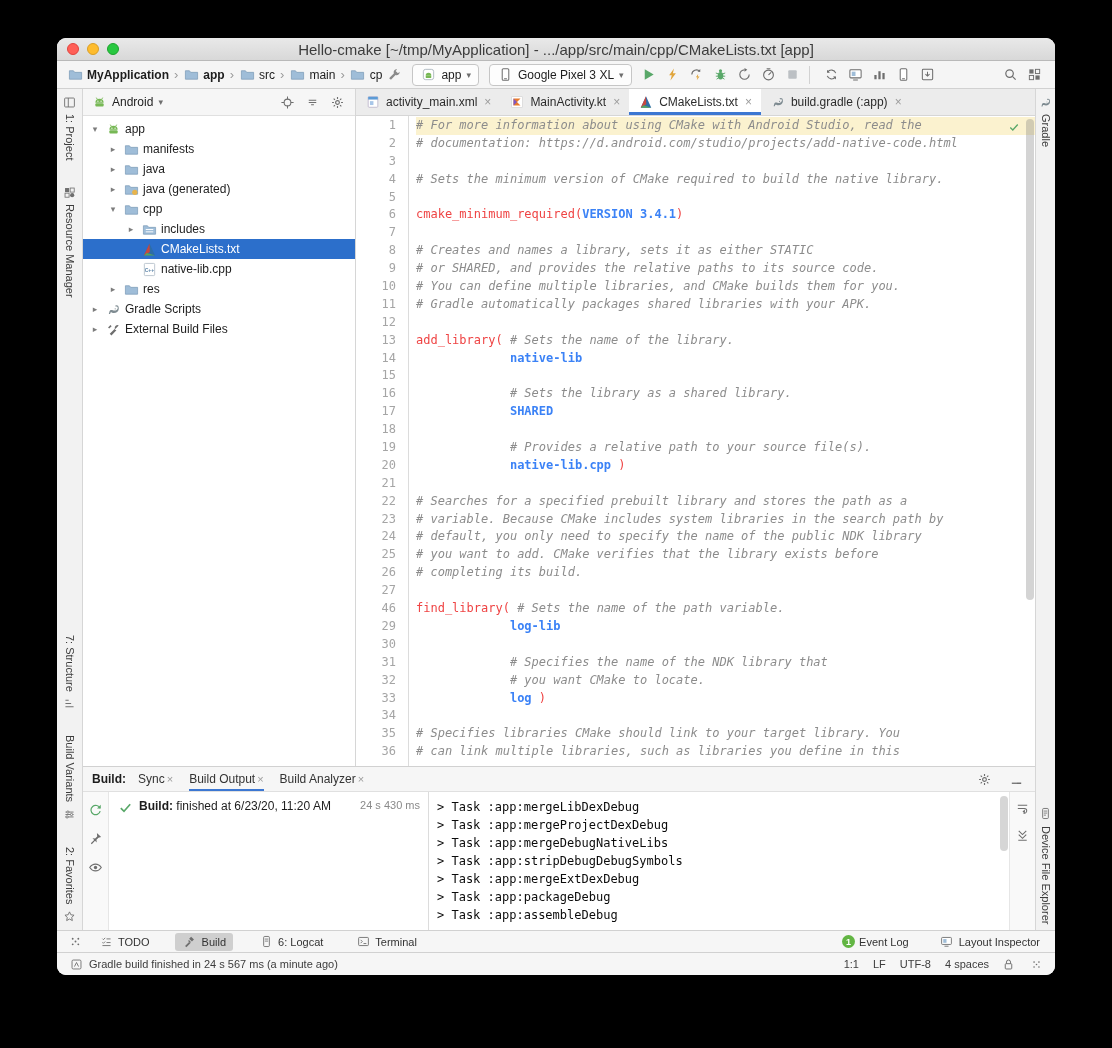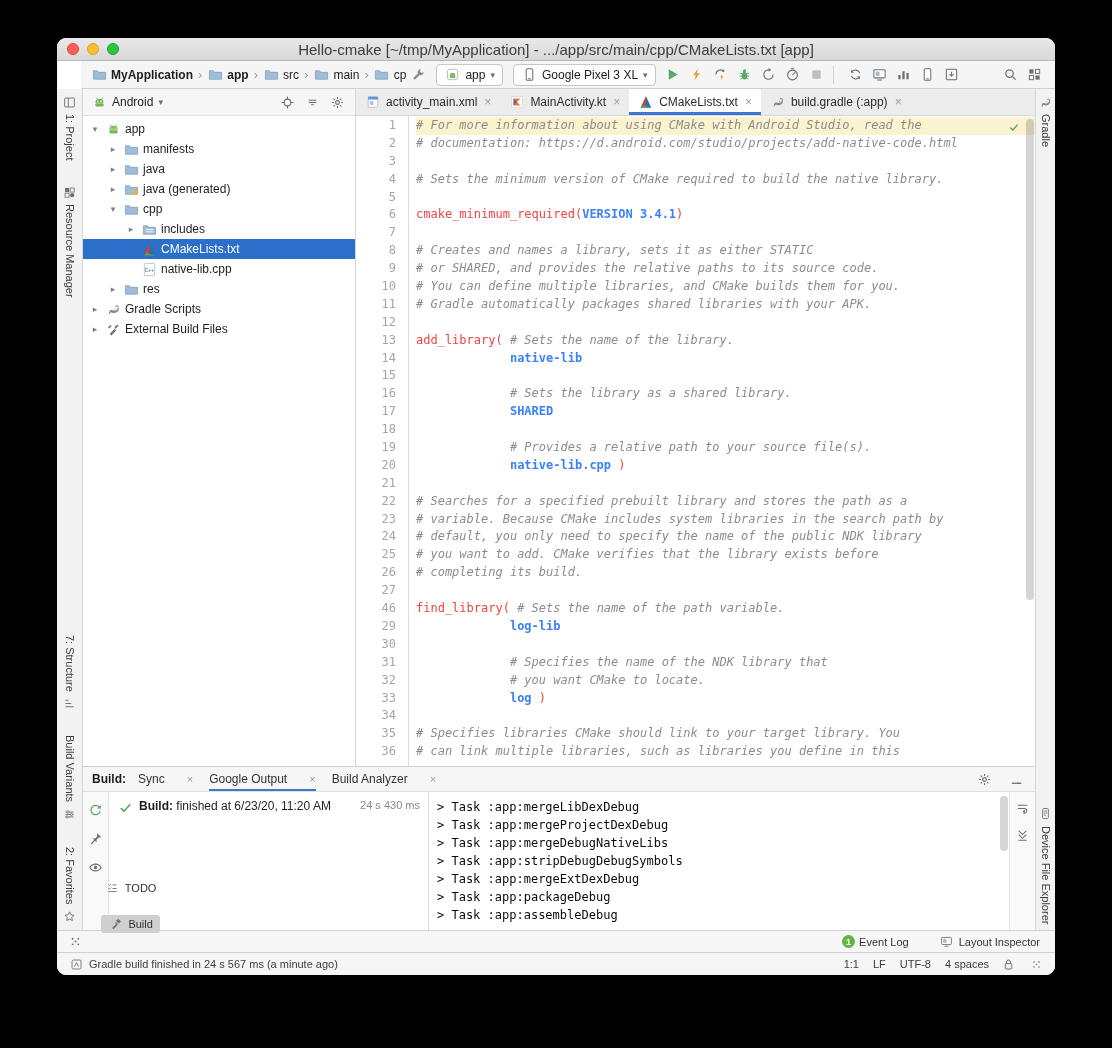--- a/index.html
+++ b/index.html
@@ -9,21 +9,21 @@
   
   .titlebar { height:23px; flex:0 0 auto; background:linear-gradient(#e9e9e9,#d8d8d8); border-bottom:1px solid #b9b9b9; display:flex; align-items:center; position:relative; }
   .traffic { display:flex; gap:8px; margin-left:10px; z-index:2; }
   .tl { width:12px; height:12px; border-radius:50%; display:inline-block; }
   .tl.red { background:#ff5f57; border:1px solid #e0443e; }
   .tl.yellow { background:#febc2e; border:1px solid #d99f27; }
   .tl.green { background:#28c840; border:1px solid #1fa32f; }
   .title-text { position:absolute; left:0; right:0; text-align:center; font-size:15px; color:#3c3c3c; white-space:nowrap; }
 
   
-  .toolbar { height:28px; flex:0 0 auto; background:#f5f5f5; border-bottom:1px solid #d1d1d1; display:flex; align-items:center; padding:0 10px;margin-left:24px; }
+  .toolbar { height:28px; flex:0 0 auto; background:#f5f5f5; border-bottom:1px solid #d1d1d1; display:flex; align-items:center; padding:0 10px; }
   .breadcrumbs { display:flex; align-items:center; gap:4px; white-space:nowrap; }
   .crumb { display:flex; align-items:center; gap:4px; }
   .crumb.b { font-weight:bold; }
   .crumb-sep { color:#9b9b9b; font-size:13px; margin:0 1px; }
   .combo { height:22px; border:1px solid #c6c6c6; border-radius:4px; background:#fdfdfd; display:flex; align-items:center; gap:5px; padding:0 7px; margin-left:10px; white-space:nowrap; }
   .dd { font-size:9px; color:#6e6e6e; }
   .tgroup { display:flex; align-items:center; gap:2px; margin-left:6px; }
   .tbtn { width:22px; height:22px; display:inline-flex; align-items:center; justify-content:center; border-radius:3px; }
   .tsep { width:1px; height:18px; background:#d2d2d2; margin:0 5px; }
   .tspacer { flex:1; }
@@ -74,38 +74,38 @@
   .insp { position:absolute; top:3px; right:13px; }
   .insp svg { width:12px; height:12px; }
   .vscroll { position:absolute; top:0; right:0; width:11px; bottom:0; }
   .vscroll .thumb { position:absolute; top:3px; right:1px; width:8px; height:74%; background:rgba(120,120,120,.32); border-radius:4px; }
 
   
   .build-panel { height:164px; flex:0 0 auto; border-top:1px solid #d1d1d1; display:flex; flex-direction:column; background:#fff; }
   .bp-header { height:25px; flex:0 0 auto; background:#f6f6f6; border-bottom:1px solid #e0e0e0; display:flex; align-items:center; padding:0 9px; gap:12px; }
   .bp-label { font-weight:bold; }
   .bp-tabs { display:flex; align-items:center; gap:16px; height:100%; }
-  .btab { display:flex; align-items:center; gap:22px; height:100%; color:#333; }
+  .btab { display:flex; align-items:center; gap:2px; height:100%; color:#333; }
   .btab.active { box-shadow:inset 0 -2px 0 #3c77d2; }
   .btab .close, .bp-header .close { color:#9c9c9c; font-size:11px; }
   .bp-spacer { flex:1; }
   .bp-body { flex:1; min-height:0; display:flex; }
   .bp-icons { width:26px; flex:0 0 auto; border-right:1px solid #e6e6e6; display:flex; flex-direction:column; align-items:center; gap:9px; padding-top:7px; background:#f9f9f9; }
   .bp-left { width:320px; flex:0 0 auto; border-right:1px solid #dcdcdc; padding:7px 8px; }
   .bp-status { display:flex; align-items:flex-start; gap:6px; font-size:12px; }
   .bdur { margin-left:auto; color:#8a8a8a; font-size:11px; white-space:nowrap; }
   .bp-console { flex:1; min-width:0; position:relative; font-family:"DejaVu Sans Mono",monospace; font-size:12px; line-height:18px; padding:6px 12px 0 8px; overflow:hidden; }
   .conline { height:18px; white-space:pre; color:#0b0b0b; }
   .cscroll { position:absolute; right:0; top:0; bottom:0; width:11px; }
   .cscroll .thumb { position:absolute; top:4px; right:1px; width:8px; height:40%; background:rgba(120,120,120,.3); border-radius:4px; }
   .bp-right-icons { width:26px; flex:0 0 auto; display:flex; flex-direction:column; align-items:center; gap:7px; padding-top:6px; border-left:1px solid #e6e6e6; background:#f9f9f9; }
 
   
   .toolwin-bar { height:22px; flex:0 0 auto; background:#f6f6f6; border-top:1px solid #d1d1d1; display:flex; align-items:center; font-size:11px; padding:0 8px; gap:6px; color:#333; }
-  .tw-left { display:flex; align-items:center; gap:18px;flex-direction:column; }
+  .tw-left { display:flex; align-items:center; gap:18px; }
   .twitem { display:inline-flex; align-items:center; gap:4px; padding:1px 7px; border-radius:3px; height:18px; white-space:nowrap; }
   .twitem.active { background:#cfcfcf; }
   .twitem .ic svg { width:13px; height:13px; }
   .tw-spacer { flex:1; }
   .tw-right { display:flex; align-items:center; gap:16px; }
   .badge { width:13px; height:13px; border-radius:50%; background:#62b543; color:#fff; font-size:9px; display:inline-flex; align-items:center; justify-content:center; font-weight:bold; }
   .statusbar { height:23px; flex:0 0 auto; background:#f6f6f6; border-top:1px solid #d1d1d1; display:flex; align-items:center; padding:0 10px; font-size:11px; color:#3c3c3c; }
   .smsg { margin-left:4px; }
   .s-spacer { flex:1; }
   .sitem { margin-left:14px; }
@@ -626,21 +626,21 @@
 
       <div class="build-panel">
         <div class="bp-header">
           <span class="bp-label">Build:</span>
           <div class="bp-tabs">
               <span class="btab">
                 <span>Sync</span>
                 <span class="close">×</span>
               </span>
               <span class="btab active">
-                <span>Google Output</span>
+                <span>Build Output</span>
                 <span class="close">×</span>
               </span>
               <span class="btab">
                 <span>Build Analyzer</span>
                 <span class="close">×</span>
               </span>
             </div>
           <span class="bp-spacer"></span>
           <span class="hbtn ic">
               <svg viewBox="0 0 16 16">

